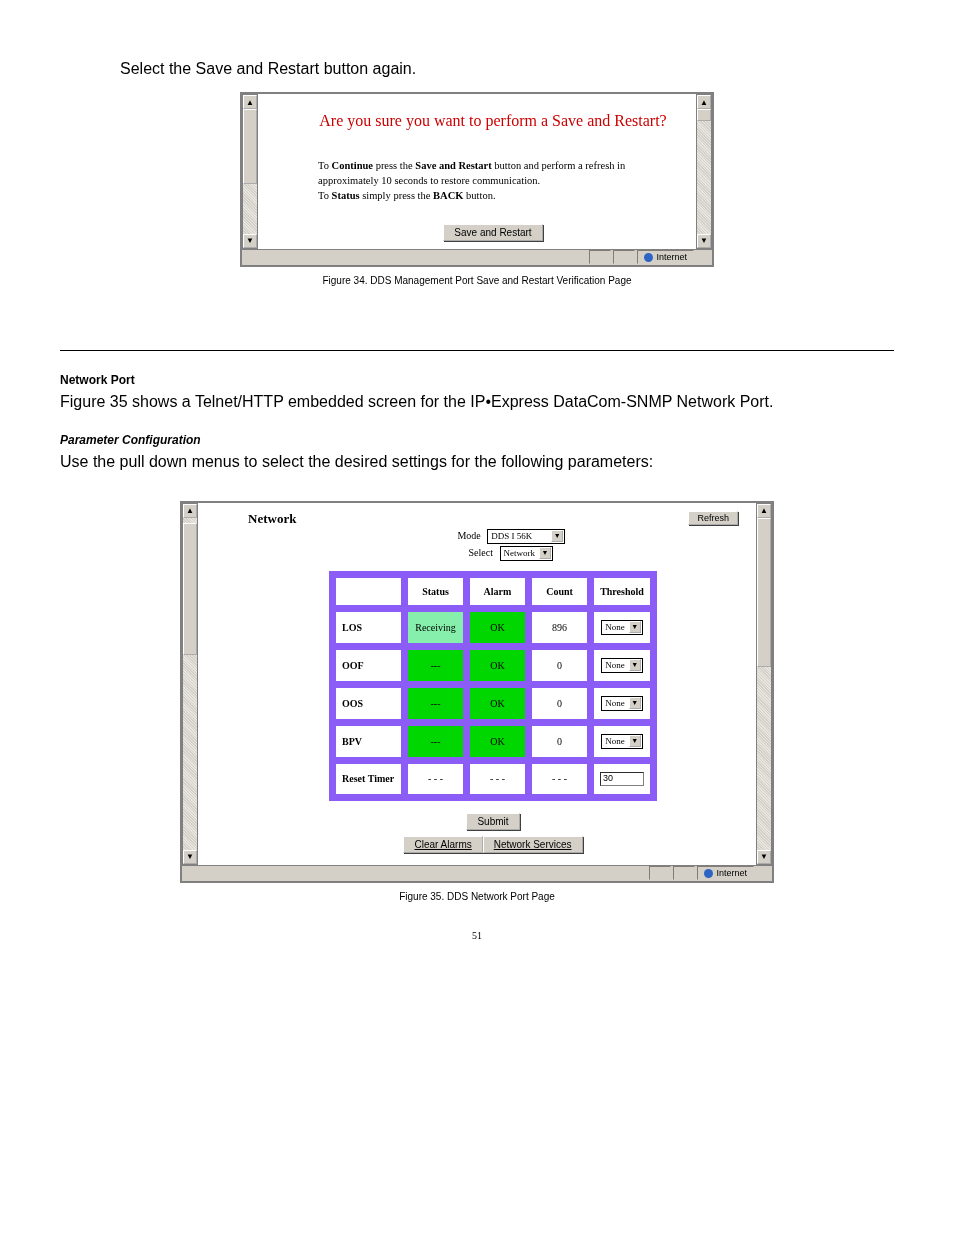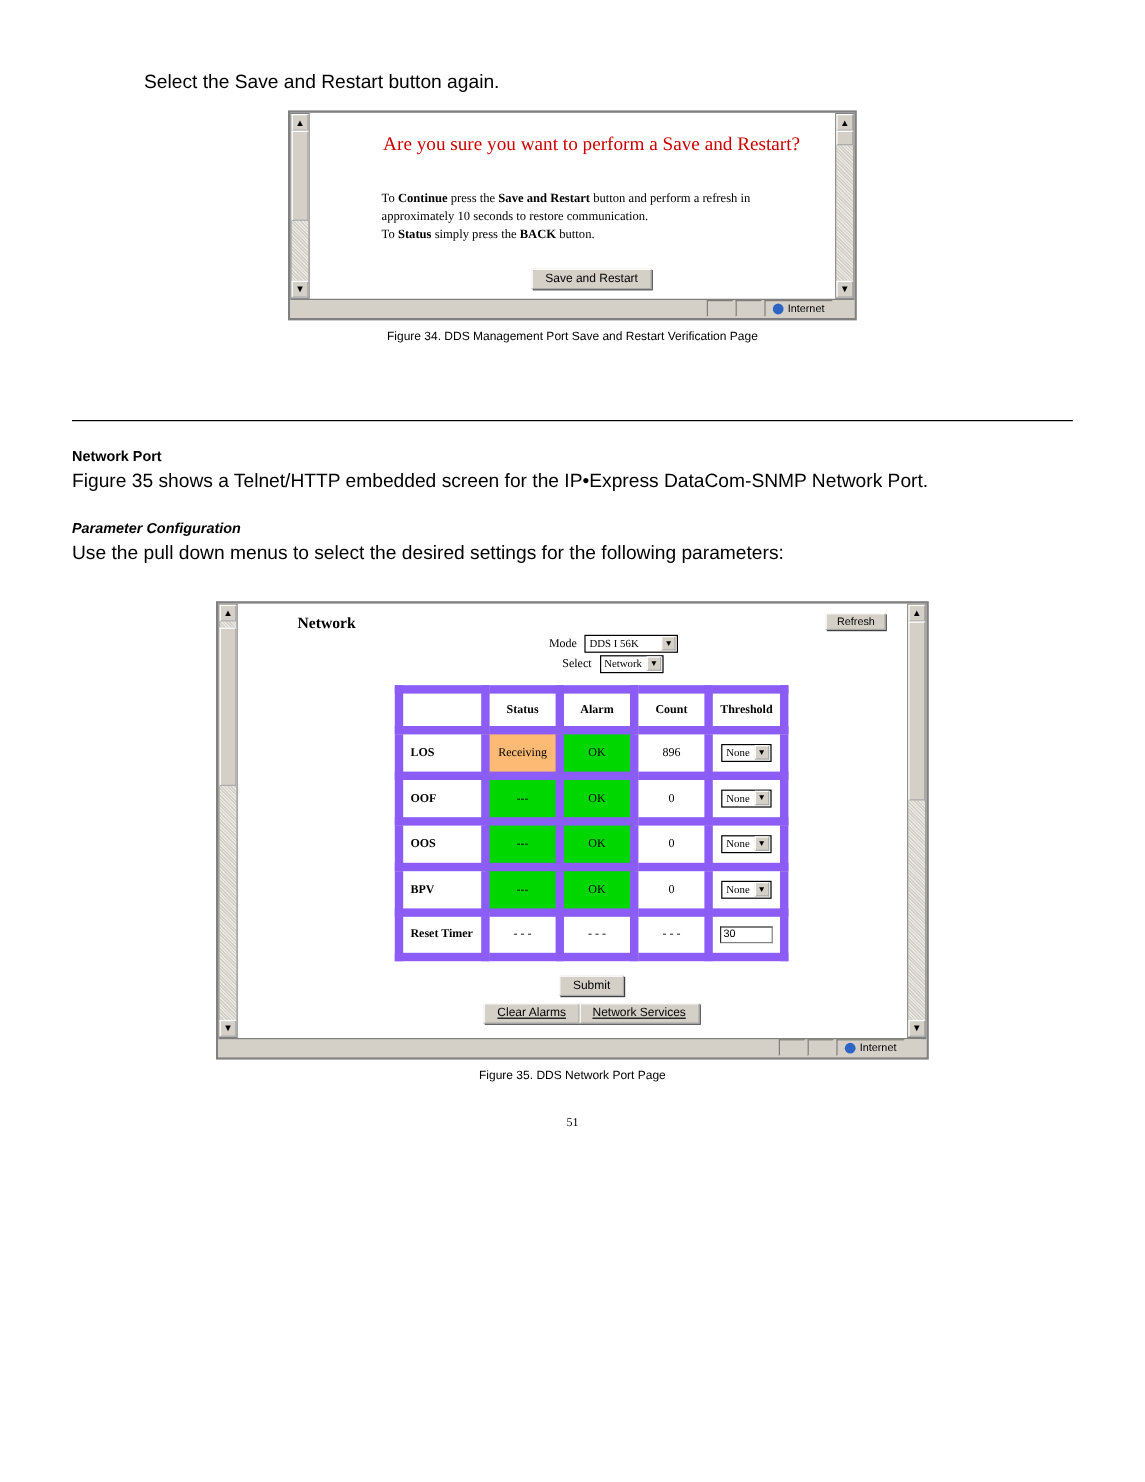--- a/index.html
+++ b/index.html
@@ -80,21 +80,21 @@
     font-family: Liberation Serif, serif; font-size: 9px;
     background: #fff; border: 1px solid #000;
     padding: 0 1px 0 3px; display: inline-flex; align-items: center; gap: 4px;
     height: 15px;
   }
   .select-box .sel-arrow { background:#d4d0c8; border:1px outset #fff; width:12px; height:12px; display:flex; align-items:center; justify-content:center; font-size:7px; }
   .net-table { border-collapse: collapse; margin: 0 auto 10px auto; font-family: "Times New Roman", serif; font-size: 10px; }
   .net-table th, .net-table td { border: 7px solid #8b5cf6; padding: 8px 6px; text-align: center; height: 28px; min-width: 62px; }
   .net-table th { font-weight: bold; background: #fff; }
   .net-table td.rowhdr { text-align: left; font-weight: bold; padding-left: 6px; min-width: 72px; }
-  .cell-red { background: #fdba74; color: #000; }
+  .cell-red { background: #86efac; color: #000; }
   .cell-green { background: #00d600; color: #000; }
   .cell-select { padding: 1px 3px; }
   .input-box { font-family: Arial, sans-serif; font-size:9px; border:1px inset #808080; background:#fff; width:44px; text-align:left; padding:0 2px; height:14px; display:inline-block; }
   .btn-group { text-align: center; margin: 4px 0; }
   .btn-pair { display:inline-flex; gap:0; }
   .btn-pair .win-btn { border-radius:0;text-decoration:underline; }
 </style>
 </head>
 <body>
 

